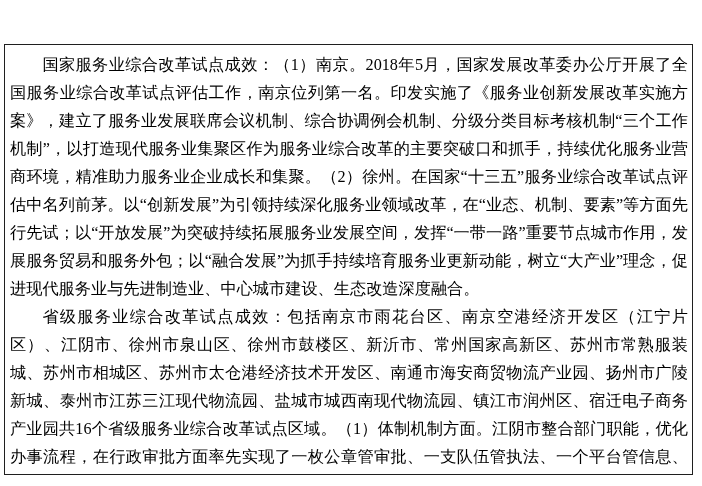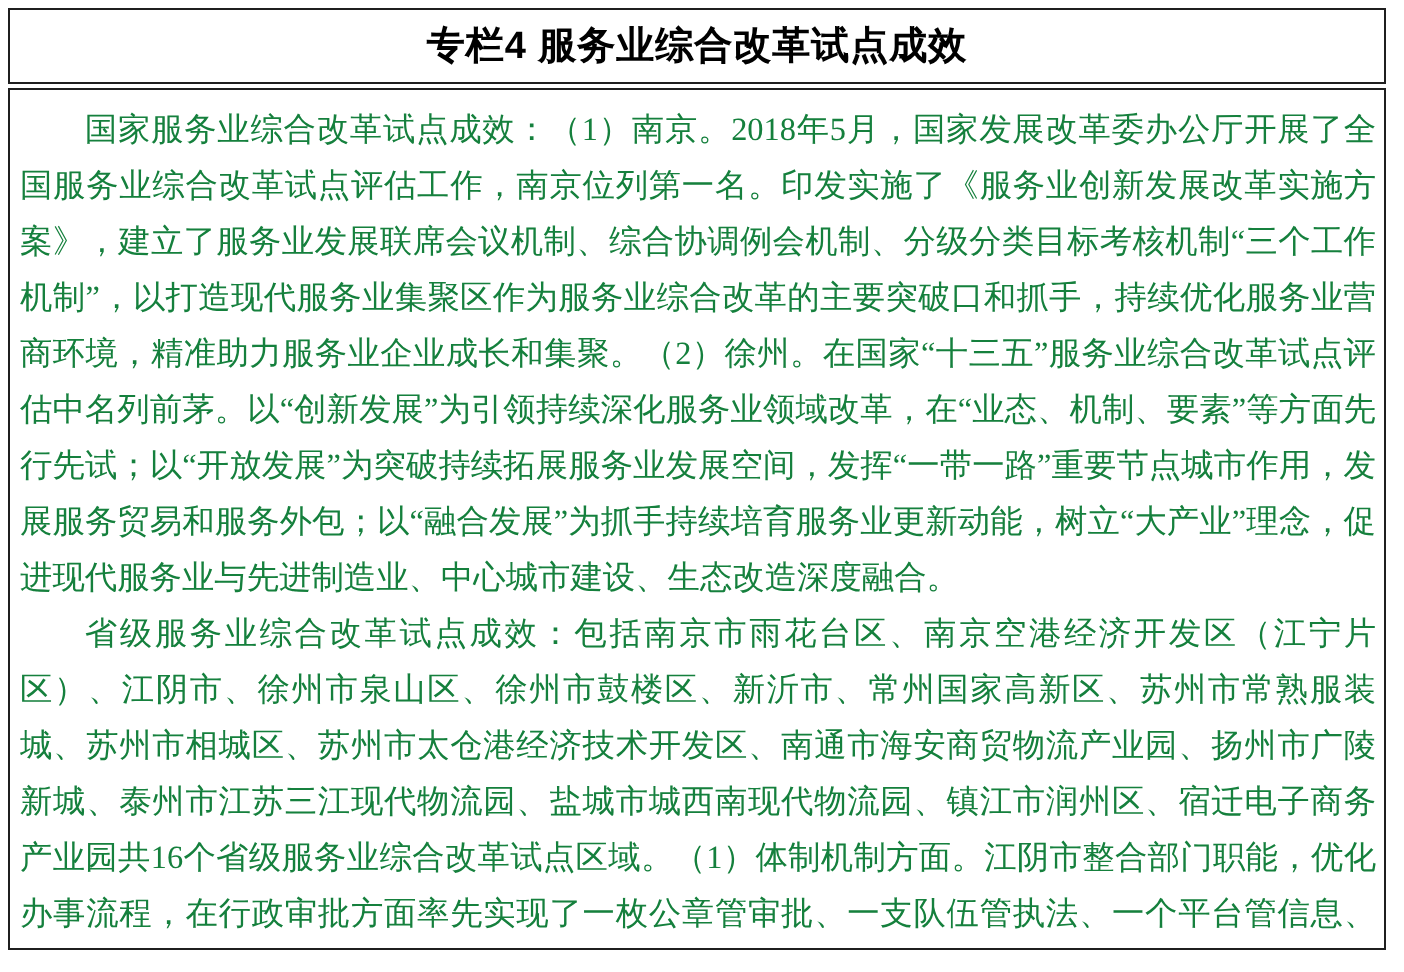--- a/index.html
+++ b/index.html
@@ -49,30 +49,27 @@
     background: #ffffff;
     padding: 6px 4px 0 5px;
     overflow: hidden;
   }
   .body-box p {
     margin: 0;
     font-size: 16.2px;
     line-height: 28px;
     text-align: justify;
     text-indent: 2em;
-    color: #15803d;
+    color: #000000;
   }
 </style>
 </head>
 <body>
 
 <div class="page">
 
-  <div class="title-box">
-    <h1>专栏4 服务业综合改革试点成效</h1>
-  </div>
 
   <div class="body-box">
     <p>国家服务业综合改革试点成效：（1）南京。2018年5月，国家发展改革委办公厅开展了全国服务业综合改革试点评估工作，南京位列第一名。印发实施了《服务业创新发展改革实施方案》，建立了服务业发展联席会议机制、综合协调例会机制、分级分类目标考核机制“三个工作机制”，以打造现代服务业集聚区作为服务业综合改革的主要突破口和抓手，持续优化服务业营商环境，精准助力服务业企业成长和集聚。（2）徐州。在国家“十三五”服务业综合改革试点评估中名列前茅。以“创新发展”为引领持续深化服务业领域改革，在“业态、机制、要素”等方面先行先试；以“开放发展”为突破持续拓展服务业发展空间，发挥“一带一路”重要节点城市作用，发展服务贸易和服务外包；以“融合发展”为抓手持续培育服务业更新动能，树立“大产业”理念，促进现代服务业与先进制造业、中心城市建设、生态改造深度融合。</p>
     <p>省级服务业综合改革试点成效：包括南京市雨花台区、南京空港经济开发区（江宁片区）、江阴市、徐州市泉山区、徐州市鼓楼区、新沂市、常州国家高新区、苏州市常熟服装城、苏州市相城区、苏州市太仓港经济技术开发区、南通市海安商贸物流产业园、扬州市广陵新城、泰州市江苏三江现代物流园、盐城市城西南现代物流园、镇江市润州区、宿迁电子商务产业园共16个省级服务业综合改革试点区域。（1）体制机制方面。江阴市整合部门职能，优化办事流程，在行政审批方面率先实现了一枚公章管审批、一支队伍管执法、一个平台管信息、一张网格管理治理的</p>
   </div>
 
 </div>
 
 </body></html>

